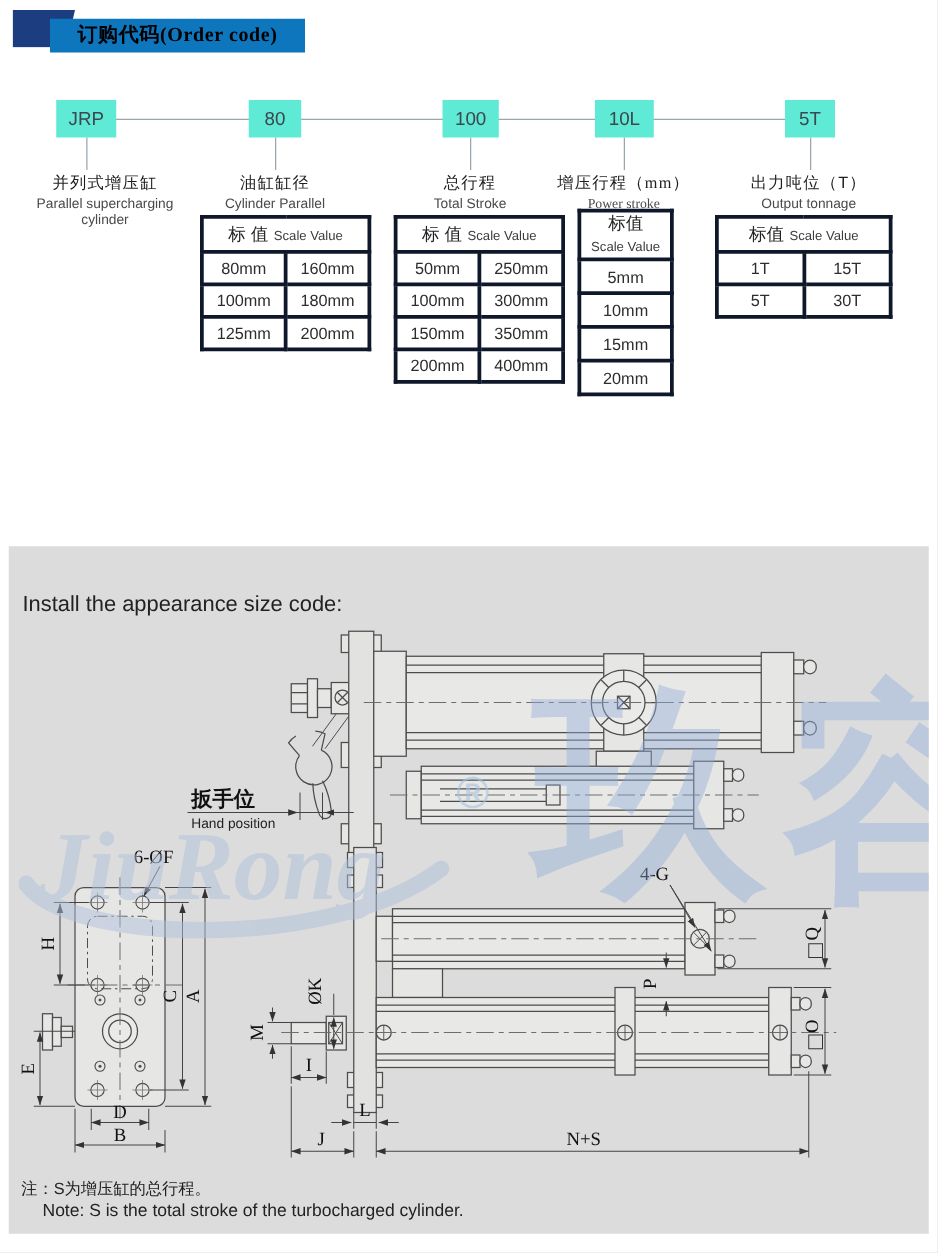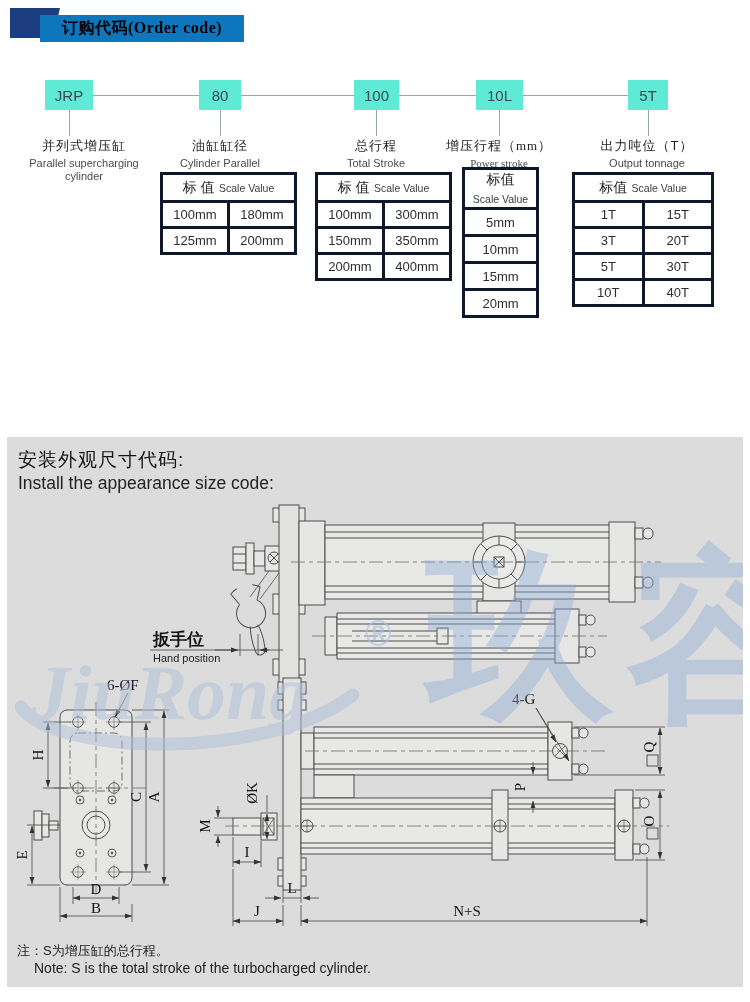--- a/index.html
+++ b/index.html
@@ -90,40 +90,48 @@
 <table class="vt" style="left:160px;top:172px;width:137px;">
   <thead>
       <tr>
         <th colspan="2">
     <span class="hz">标 值</span>
     <span class="he">Scale Value</span></th>
       </tr>
     </thead>
   <tbody>
     <tr>
+        <td>80mm</td>
+        <td>160mm</td>
+      </tr>
+    <tr>
         <td>100mm</td>
         <td>180mm</td>
       </tr>
     <tr>
         <td>125mm</td>
         <td>200mm</td>
       </tr>
   </tbody>
 </table>
 
 <table class="vt" style="left:315px;top:172px;width:137px;">
   <thead>
       <tr>
         <th colspan="2">
     <span class="hz">标 值</span>
     <span class="he">Scale Value</span></th>
       </tr>
     </thead>
   <tbody>
     <tr>
+        <td>50mm</td>
+        <td>250mm</td>
+      </tr>
+    <tr>
         <td>100mm</td>
         <td>300mm</td>
       </tr>
     <tr>
         <td>150mm</td>
         <td>350mm</td>
       </tr>
     <tr>
         <td>200mm</td>
         <td>400mm</td>
@@ -162,36 +170,27 @@
     <span class="hz">标值</span>
     <span class="he">Scale Value</span></th>
       </tr>
     </thead>
   <tbody>
     <tr>
         <td>1T</td>
         <td>15T</td>
       </tr>
     <tr>
-        <td>3T</td>
-        <td>20T</td>
-      </tr>
-    <tr>
         <td>5T</td>
         <td>30T</td>
       </tr>
-    <tr>
-        <td>10T</td>
-        <td>40T</td>
-      </tr>
   </tbody>
 </table>
 
 <div class="abs panel">
-  <div class="abs ititle-zh">安装外观尺寸代码:</div>
   <div class="abs ititle-en">Install the appearance size code:</div>
 
   <svg class="abs draw" width="736" height="550" viewBox="0 0 736 550">
     <defs>
       <marker id="ar" viewBox="0 0 10 8" markerWidth="10" markerHeight="8" refX="9.3" refY="4" orient="auto-start-reverse">
         <path d="M0,0.8 L9.6,4 L0,7.2 Z" fill="#333"></path>
       </marker>
     </defs>
 
     <g stroke="#4c4c4c" fill="none" stroke-width="1">

